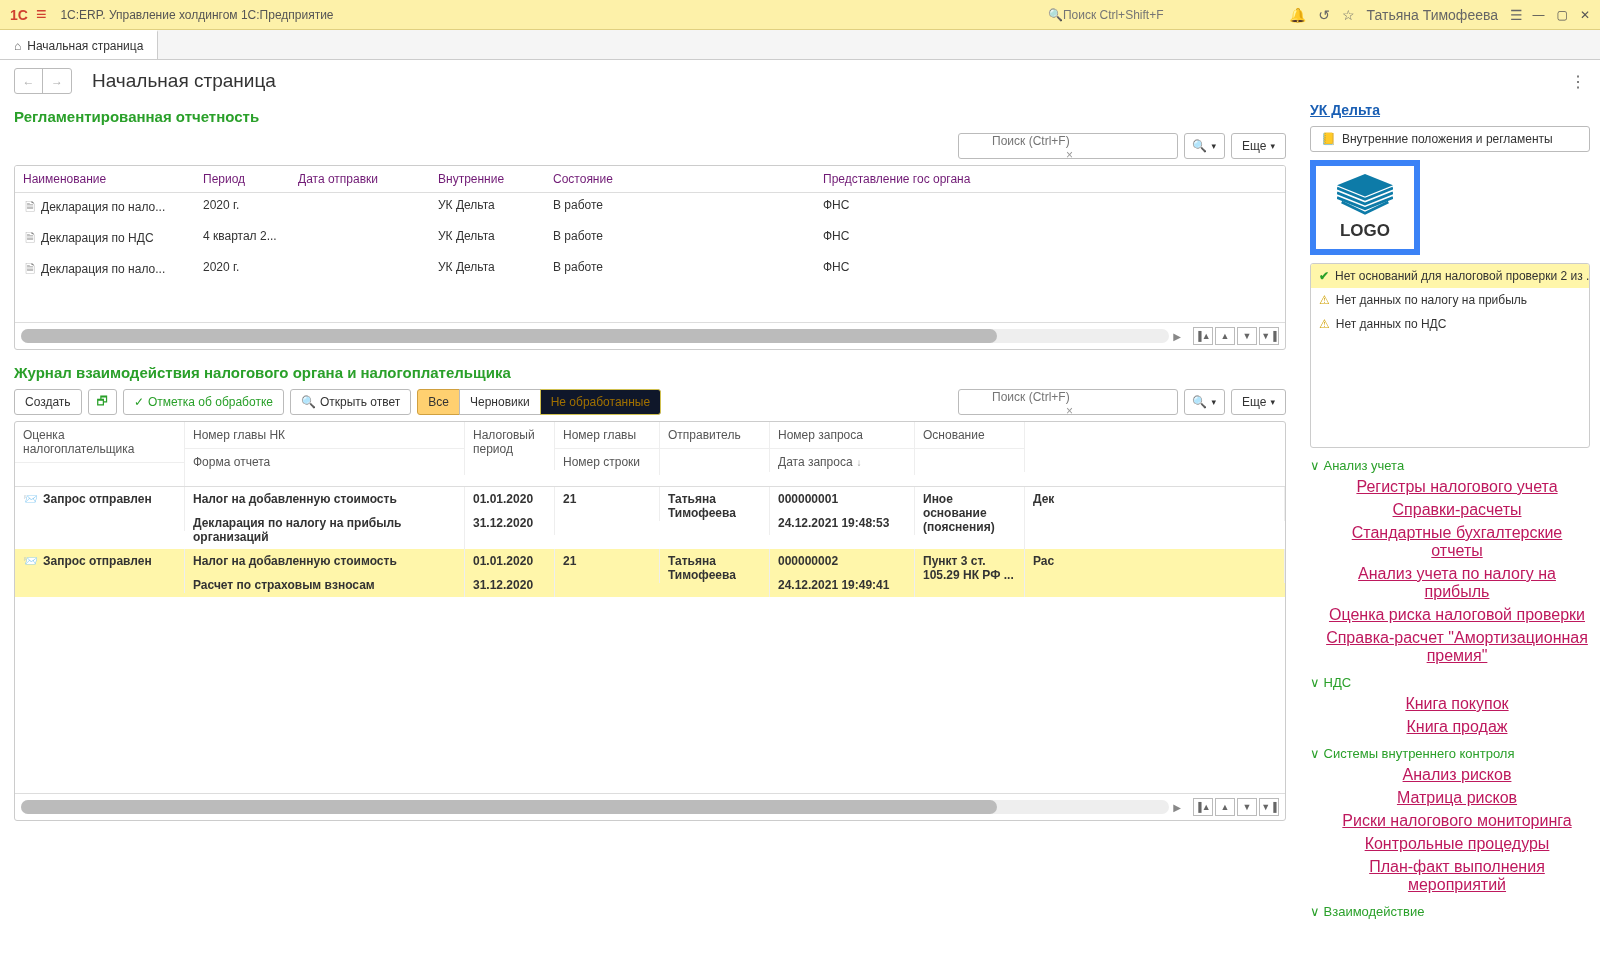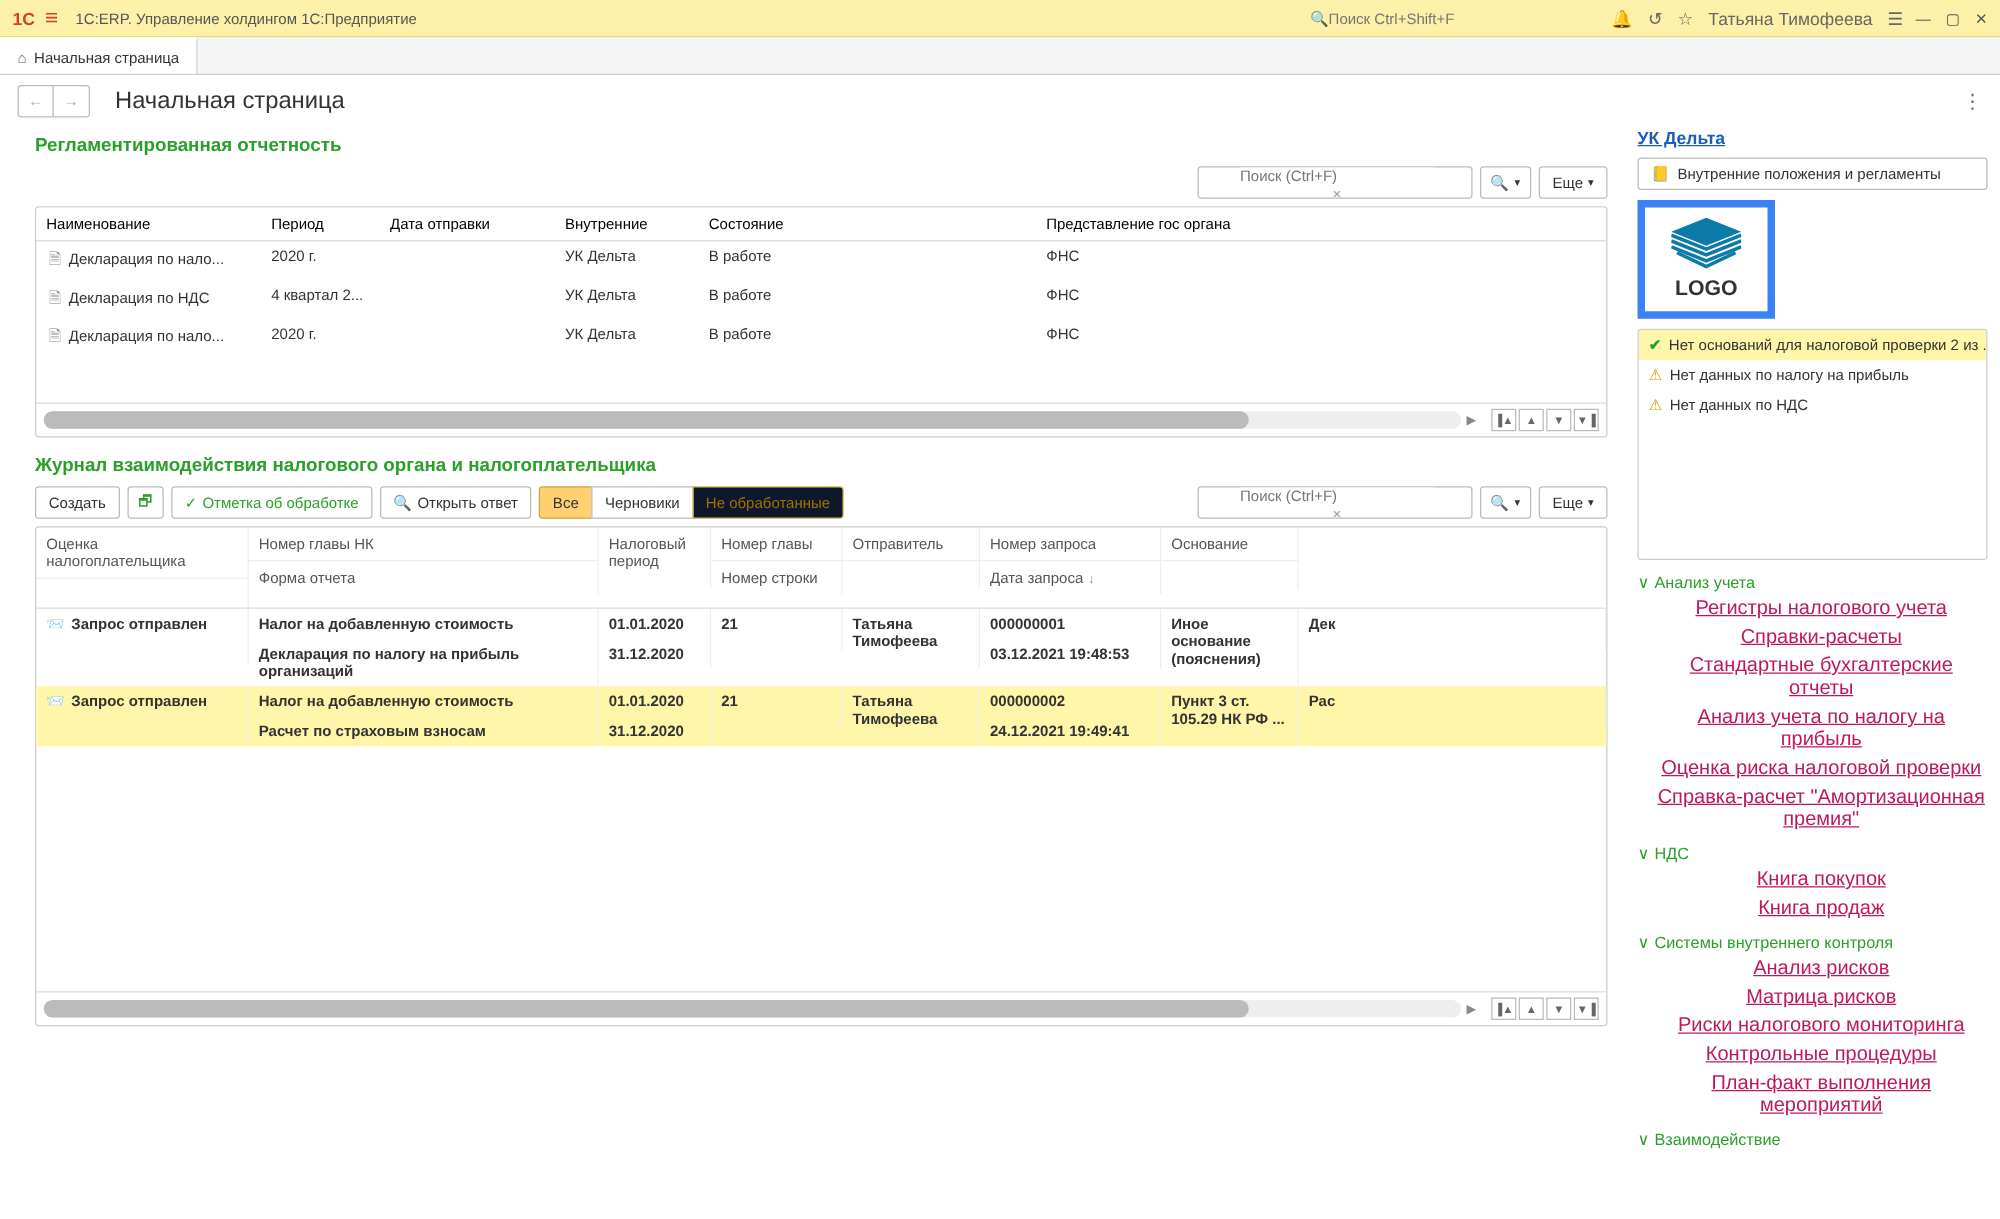--- a/index.html
+++ b/index.html
@@ -27,21 +27,21 @@
   
   .page-header { display: flex; align-items: center; padding: 8px 14px; gap: 10px; }
   .nav-btns { display: flex; border: 1px solid #bbb; border-radius: 3px; }
   .nav-btn { width: 28px; height: 24px; display: flex; align-items: center; justify-content: center; color: #aaa; cursor: pointer; }
   .nav-btn:first-child { border-right: 1px solid #bbb; }
   .page-title { font-size: 19px; color: #333; margin-left: 10px; }
   .kebab { margin-left: auto; color: #666; cursor: pointer; font-size: 16px; }
   
   
   .main { display: flex; height: calc(975px - 60px - 45px); }
-  .content { flex: 1; padding: 0 14px 14px 28px; overflow: hidden; }
+  .content { flex: 1; padding: 0 14px 14px 14px; overflow: hidden; }
   .sidebar { width: 300px; padding: 0 10px 10px 10px; }
   
   
   .section-title { color: #2aa02a; font-size: 15px; font-weight: bold; margin: 6px 0 8px 0; }
   
   
   .toolbar-row { display: flex; gap: 6px; margin-bottom: 6px; justify-content: flex-end; }
   .toolbar-row.left-start { justify-content: flex-start; }
   .toolbar-row.left-start .push-right { margin-left: auto; }
   .search-field { display: flex; align-items: center; border: 1px solid #bbb; border-radius: 3px; height: 26px; padding: 0 4px 0 8px; width: 220px; flex-direction: column; }
@@ -53,21 +53,21 @@
   .btn-group { display: flex; }
   .btn-group .btn { border-radius: 0; margin-left: -1px; }
   .btn-group .btn:first-child { border-radius: 3px 0 0 3px; margin-left: 0; }
   .btn-group .btn:last-child { border-radius: 0 3px 3px 0; }
   .btn-tab-active { background: #ffd070; border-color: #d0a040; }
   .btn-tab-highlight { background: #0f172a; border-color: #d0c050; color: #a07000; }
   
   
   .table-wrap { border: 1px solid #ccc; border-radius: 3px; overflow: hidden; }
   .table { width: 100%; border-collapse: collapse; font-size: 12px; }
-  .table th { text-align: left; padding: 6px 8px; font-weight: normal; color: #000000; border-bottom: 1px solid #ddd; background: #fff; }
+  .table th { text-align: left; padding: 6px 8px; font-weight: normal; color: #701a75; border-bottom: 1px solid #ddd; background: #fff; }
   .table td { padding: 5px 8px; vertical-align: top; }
   .doc-icon { color: #888; display: inline-block; width: 14px; text-align: center; margin-right: 4px; }
   
   .table-footer { display: flex; align-items: center; padding: 4px 6px; border-top: 1px solid #ddd; gap: 4px; }
   .hscroll-track { flex: 1; height: 14px; background: #eee; border-radius: 7px; position: relative; }
   .hscroll-thumb { position: absolute; height: 100%; background: #bbb; border-radius: 7px; left: 0; width: 85%; }
   .scroll-arrow { color: #888; cursor: pointer; font-size: 10px; }
   .nav-icons { display: flex; gap: 2px; margin-left: 8px; }
   .nav-icons span { border: 1px solid #bbb; width: 20px; height: 18px; display: flex; align-items: center; justify-content: center; font-size: 9px; color: #666; cursor: pointer; }
   
@@ -303,21 +303,21 @@
     <div class="jr-col" style="width:105px">
               <div class="jr-cell">21</div>
               <div class="jr-cell"></div>
             </div>
     <div class="jr-col" style="width:110px">
               <div class="jr-cell">Татьяна Тимофеева</div>
               <div class="jr-cell"></div>
             </div>
     <div class="jr-col" style="width:145px">
               <div class="jr-cell">000000001</div>
-              <div class="jr-cell">03.12.2021 19:48:53</div>
+              <div class="jr-cell">24.12.2021 19:48:53</div>
             </div>
     <div class="jr-col" style="width:110px">
               <div class="jr-cell">Иное основание (пояснения)</div>
               <div class="jr-cell"></div>
             </div>
     <div class="jr-col" style="flex:1">
               <div class="jr-cell">Дек</div>
               <div class="jr-cell"></div>
             </div>
           </div>

